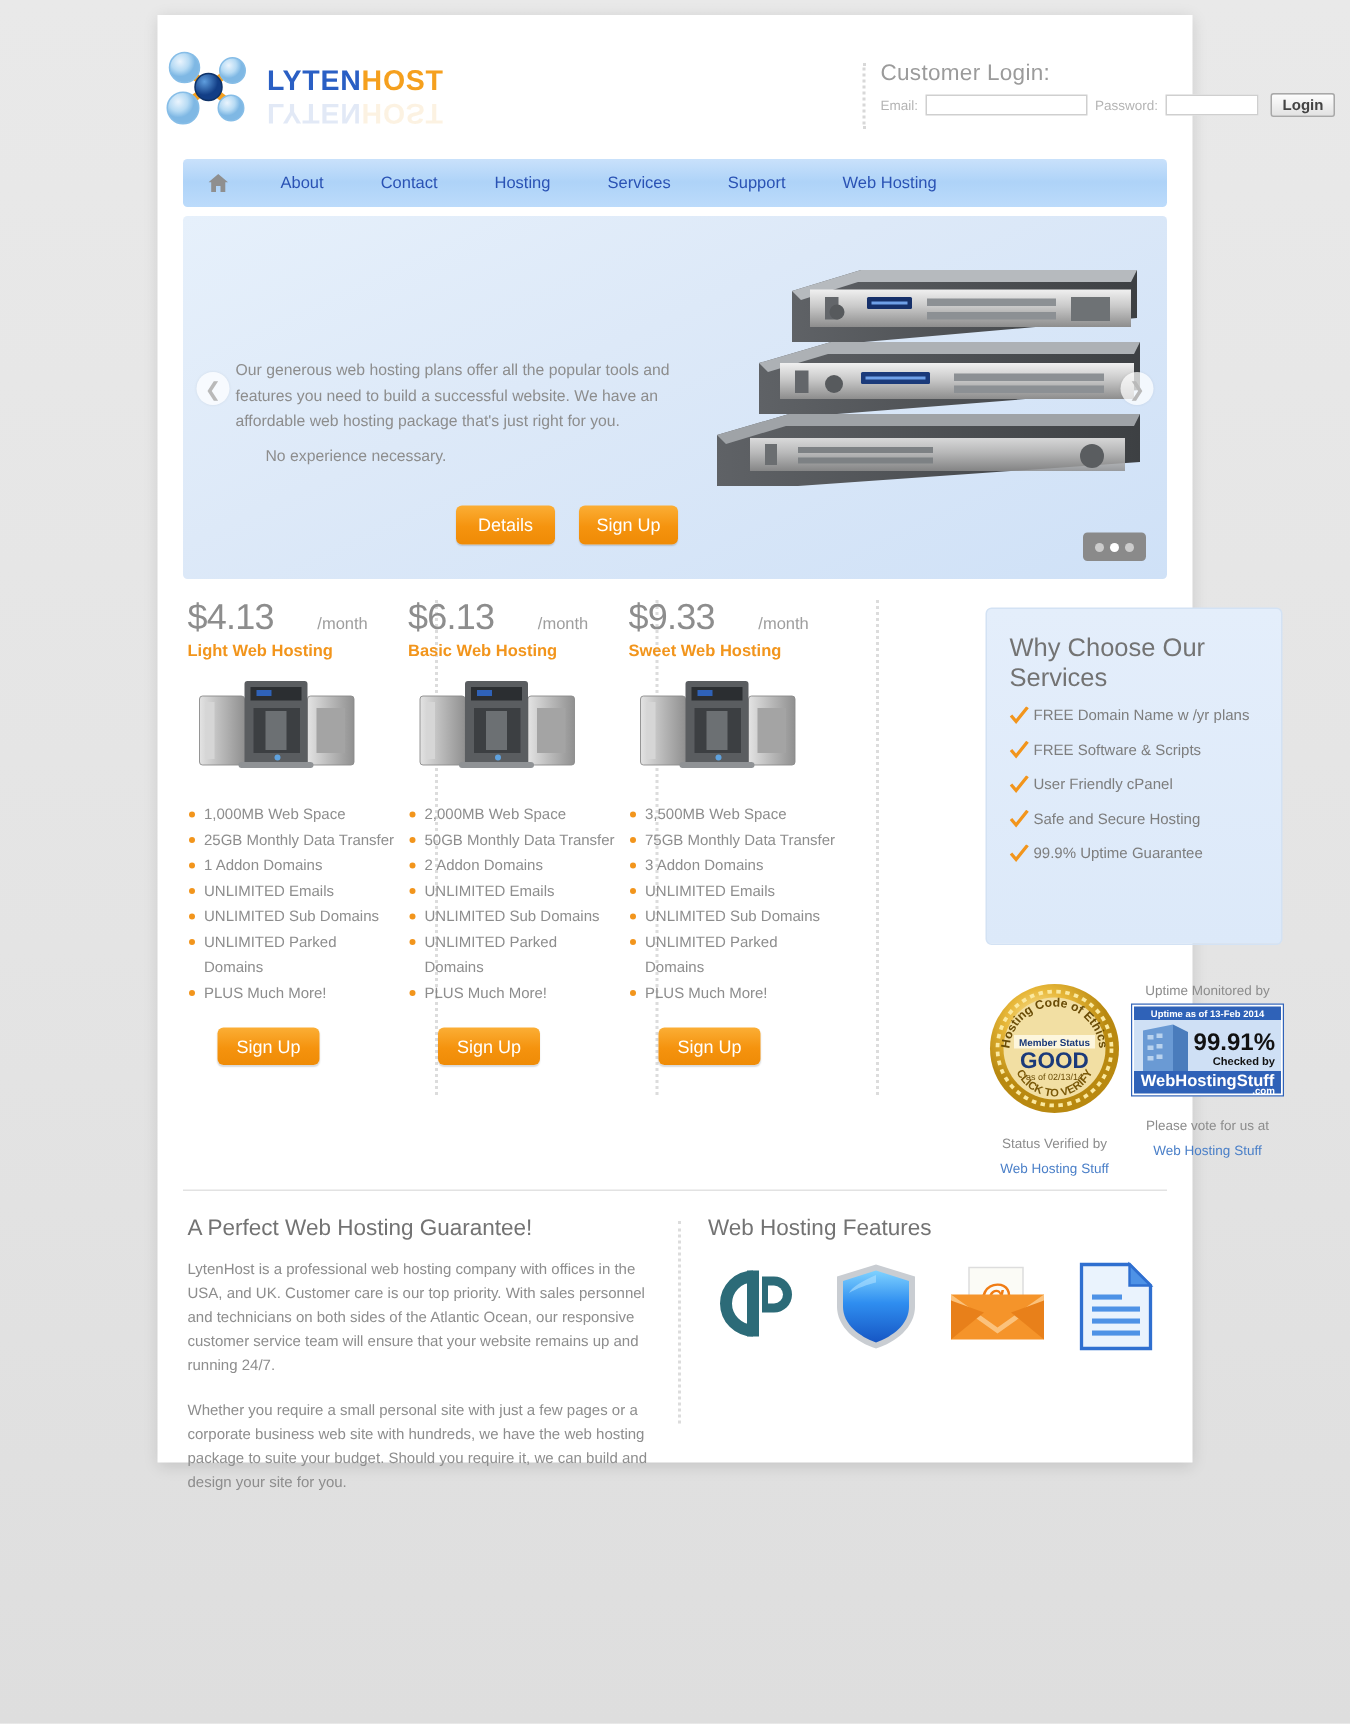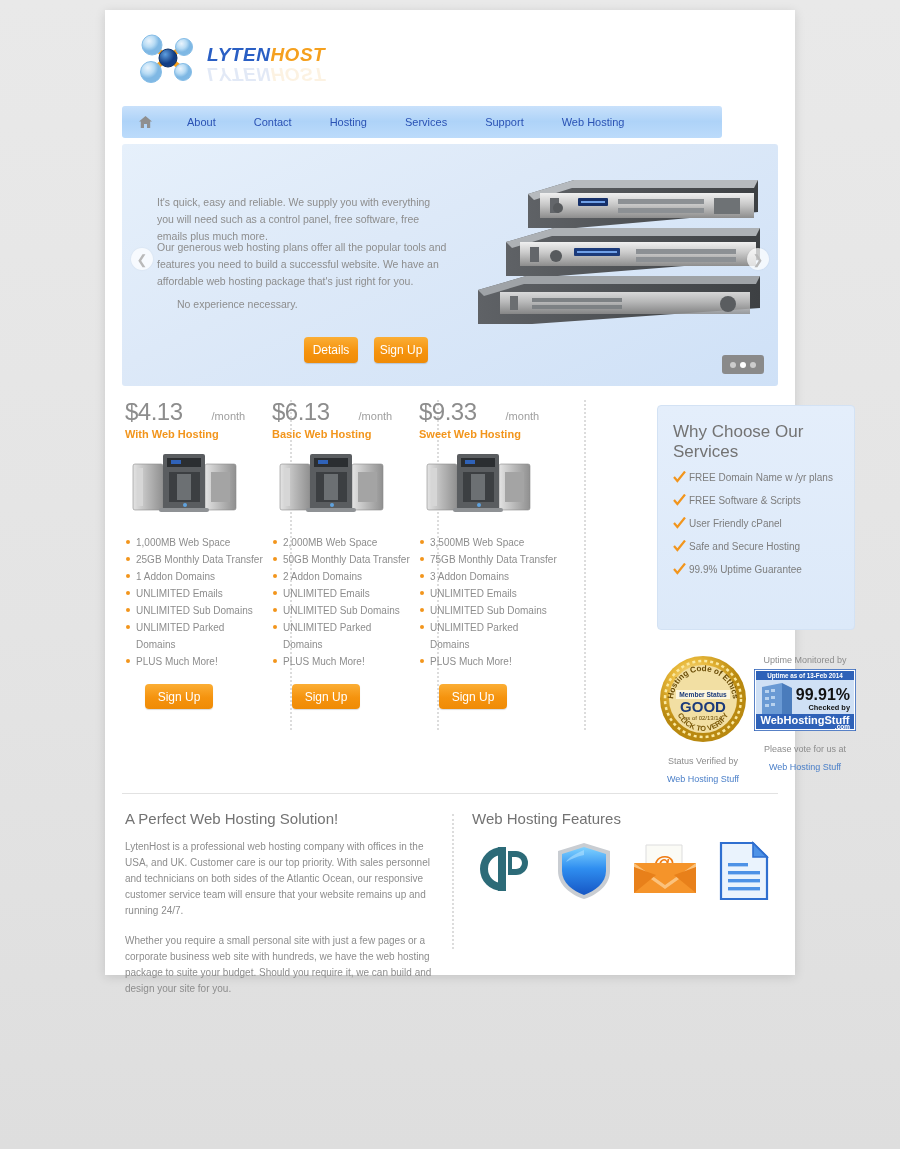--- a/index.html
+++ b/index.html
@@ -18,21 +18,21 @@
   
   .card {
     position: absolute; left: 105px; top: 10px;
     width: 690px; height: 965px;
     background: #ffffff;
     box-shadow: 0 2px 10px rgba(0,0,0,0.13);
   }
 
   
   .header { position: relative; height: 88px; }
-  .logo-wrap { position: absolute; left: 32px; top: 22px; width: 240px; height: 58px; font-style: italic; }
+  .logo-wrap { position: absolute; left: 3px; top: 22px; width: 240px; height: 58px; }
   .logo-mark { position: absolute; left: 0; top: 0; width: 62px; height: 52px; }
   .logo-text { position: absolute; left: 70px; top: 12px; font-size: 19px; font-weight: bold; letter-spacing: .5px; }
   .logo-text .a { color: #2a5fc4; }
   .logo-text .b { color: #f5a01e; }
   .logo-refl {
     position: absolute; left: 70px; top: 31px; font-size: 19px; font-weight: bold; letter-spacing: .5px;
     transform: scaleY(-1); opacity: .22; color:#9ab; filter: blur(.4px);
   }
   .logo-refl .a { color: #7f9fd8; }
   .logo-refl .b { color: #f3c780; }
@@ -53,21 +53,21 @@
   #password-field { width: 62px; }
   .login-btn {
     height: 16px; padding: 0 7px; font-size: 10px; font-weight: bold; color: #444;
     border: 1px solid #a8a8a8; border-radius: 2px;
     background: linear-gradient(180deg,#fdfdfd 0%,#e2e2e2 100%);
     cursor: pointer; font-family: "Liberation Sans", sans-serif; margin-left:3px;
   }
 
   
   .nav {
-    position: absolute; left: 17px; top: 96px; width: 600px; height: 32px;
+    position: absolute; left: 17px; top: 96px; width: 656px; height: 32px;
     background: linear-gradient(180deg,#c9e1fb 0%,#aed3f8 48%,#bcdbfb 100%);
     border-radius: 3px; display: flex; align-items: center;
   }
   .nav-home { width: 46px; display: flex; justify-content: center; align-items: center; }
   .nav a {
     color: #2a52b4; font-size: 11px; text-decoration: none; padding: 0 19px; line-height: 32px;
   }
 
   
   .hero {
@@ -81,21 +81,21 @@
   #hero-p2 { top: 95px; }
   #hero-p3 { top: 152px; padding-left: 20px; }
   .hero-img { position: absolute; left: 348px; top: 26px; width: 290px; height: 160px; }
   .hero-btns { position: absolute; left: 182px; top: 193px; display: flex; gap: 16px; }
   .obtn {
     border: none; border-radius: 4px; color: #fff; font-size: 12px; cursor: pointer;
     background: linear-gradient(180deg,#fbae35 0%,#f5930e 55%,#ef8b06 100%);
     font-family: "Liberation Sans", sans-serif;
     box-shadow: 0 1px 1px rgba(0,0,0,.15);
   }
-  .hero-btns .obtn { height: 26px; width: 54px; }
+  .hero-btns .obtn { height: 26px; width: 66px; }
   .arrow {
     position: absolute; top: 104px; width: 22px; height: 22px; border-radius: 50%;
     background: rgba(255,255,255,.72); color: #b9b9b9; font-size: 13px;
     display: flex; align-items: center; justify-content: center; cursor: pointer;
     box-shadow: 0 0 2px rgba(0,0,0,.08);
   }
   #hero-prev { left: 9px; }
   #hero-next { right: 9px; }
   .dots {
     position: absolute; right: 14px; bottom: 12px; width: 42px; height: 19px; border-radius: 3px;
@@ -197,38 +197,47 @@
           <circle cx="15" cy="13" r="10" fill="url(#bl)" stroke="#86bde7"></circle>
           <circle cx="47" cy="15" r="8.5" fill="url(#bl)" stroke="#86bde7"></circle>
           <circle cx="14" cy="40" r="10.5" fill="url(#bl)" stroke="#86bde7"></circle>
           <circle cx="46" cy="40" r="8.5" fill="url(#bl)" stroke="#86bde7"></circle>
           <circle cx="31" cy="26" r="9" fill="url(#dk)" stroke="#0e3268"></circle>
         </svg>
         <div class="logo-text"><span class="a">LYTEN</span><span class="b">HOST</span></div>
         <div class="logo-refl"><span class="a">LYTEN</span><span class="b">HOST</span></div>
       </div>
 
+      <div class="login-box">
+        <div class="login-title">Customer Login:</div>
+        <div class="login-row">
+          <label>Email:</label>
+          <input id="email-field" type="text" value="" style="">
+          <label>Password:</label>
+          <input id="password-field" type="password" value="" style="">
+          <button class="login-btn">Login</button>
+        </div>
+      </div>
     </div>
 
     <div class="nav">
       <div class="nav-home">
         <svg width="13" height="12" viewBox="0 0 13 12">
           <path d="M6.5 0L0 5.5h1.8V12h3.2V8h3v4h3.2V5.5H13z" fill="#8f8f8f"></path>
         </svg>
       </div>
       <a href="#">About</a>
       <a href="#">Contact</a>
       <a href="#">Hosting</a>
       <a href="#">Services</a>
       <a href="#">Support</a>
       <a href="#">Web Hosting</a>
     </div>
 
     <div class="hero">
-      <div class="hero-p" id="hero-p1">It's quick, easy and reliable. We supply you with everything you will need such as a control panel, free software, free emails plus much more.</div>
       <div class="hero-p" id="hero-p2">Our generous web hosting plans offer all the popular tools and features you need to build a successful website. We have an affordable web hosting package that's just right for you.</div>
       <div class="hero-p" id="hero-p3">No experience necessary.</div>
 
       <svg class="hero-img" viewBox="0 0 290 160">
         <defs>
           <linearGradient id="sv1" x1="0" y1="0" x2="0" y2="1">
             <stop offset="0%" stop-color="#f0f0f0"></stop>
               <stop offset="45%" stop-color="#c9c9c9"></stop>
             <stop offset="100%" stop-color="#8d8d8d"></stop>
           </linearGradient>
@@ -286,21 +295,21 @@
         <span class="dot"></span>
         <span class="dot on"></span>
         <span class="dot"></span>
       </div>
     </div>
 
     <div class="plans">
 
       <div class="plan c0">
         <div class="price"><span>$4.13</span><small>/month</small></div>
-        <div class="plan-name">With Web Hosting</div>
+        <div class="plan-name">Light Web Hosting</div>
         <svg class="plan-img" viewBox="0 0 120 66">
           <defs>
             <linearGradient id="tw" x1="0" y1="0" x2="1" y2="0">
               <stop offset="0%" stop-color="#e3e3e3"></stop>
                 <stop offset="50%" stop-color="#b8b8b8"></stop>
                 <stop offset="100%" stop-color="#909090"></stop>
             </linearGradient>
           </defs>
           <rect x="8" y="14" width="30" height="46" rx="2" fill="url(#tw)" stroke="#8a8a8a" stroke-width=".6"></rect>
           <rect x="12" y="18" width="6" height="38" fill="#d6d6d6"></rect>
@@ -477,21 +486,21 @@
         </svg>
         <div class="badge-cap">Please vote for us at</div>
         <a class="badge-link" href="#">Web Hosting Stuff</a>
       </div>
     </div>
 
     <div class="hr-divider"></div>
 
     <div class="bottom">
       <div class="bcol-l">
-        <h2>A Perfect Web Hosting Solution!</h2>
+        <h2>A Perfect Web Hosting Guarantee!</h2>
         <p>LytenHost is a professional web hosting company with offices in the USA, and UK. Customer care is our top priority. With sales personnel and technicians on both sides of the Atlantic Ocean, our responsive customer service team will ensure that your website remains up and running 24/7.</p>
         <p>Whether you require a small personal site with just a few pages or a corporate business web site with hundreds, we have the web hosting package to suite your budget. Should you require it, we can build and design your site for you.</p>
       </div>
       <div class="bcol-sep"></div>
       <div class="bcol-r">
         <h2>Web Hosting Features</h2>
         <div class="feat-icons">
           <svg width="64" height="56" viewBox="0 0 64 56">
             <path d="M30 6 A22 22 0 1 0 30 50 L30 42 A14 14 0 1 1 30 14 Z" fill="#2c6b78"></path>
             <rect x="26" y="6" width="8" height="44" fill="#2c6b78"></rect>

